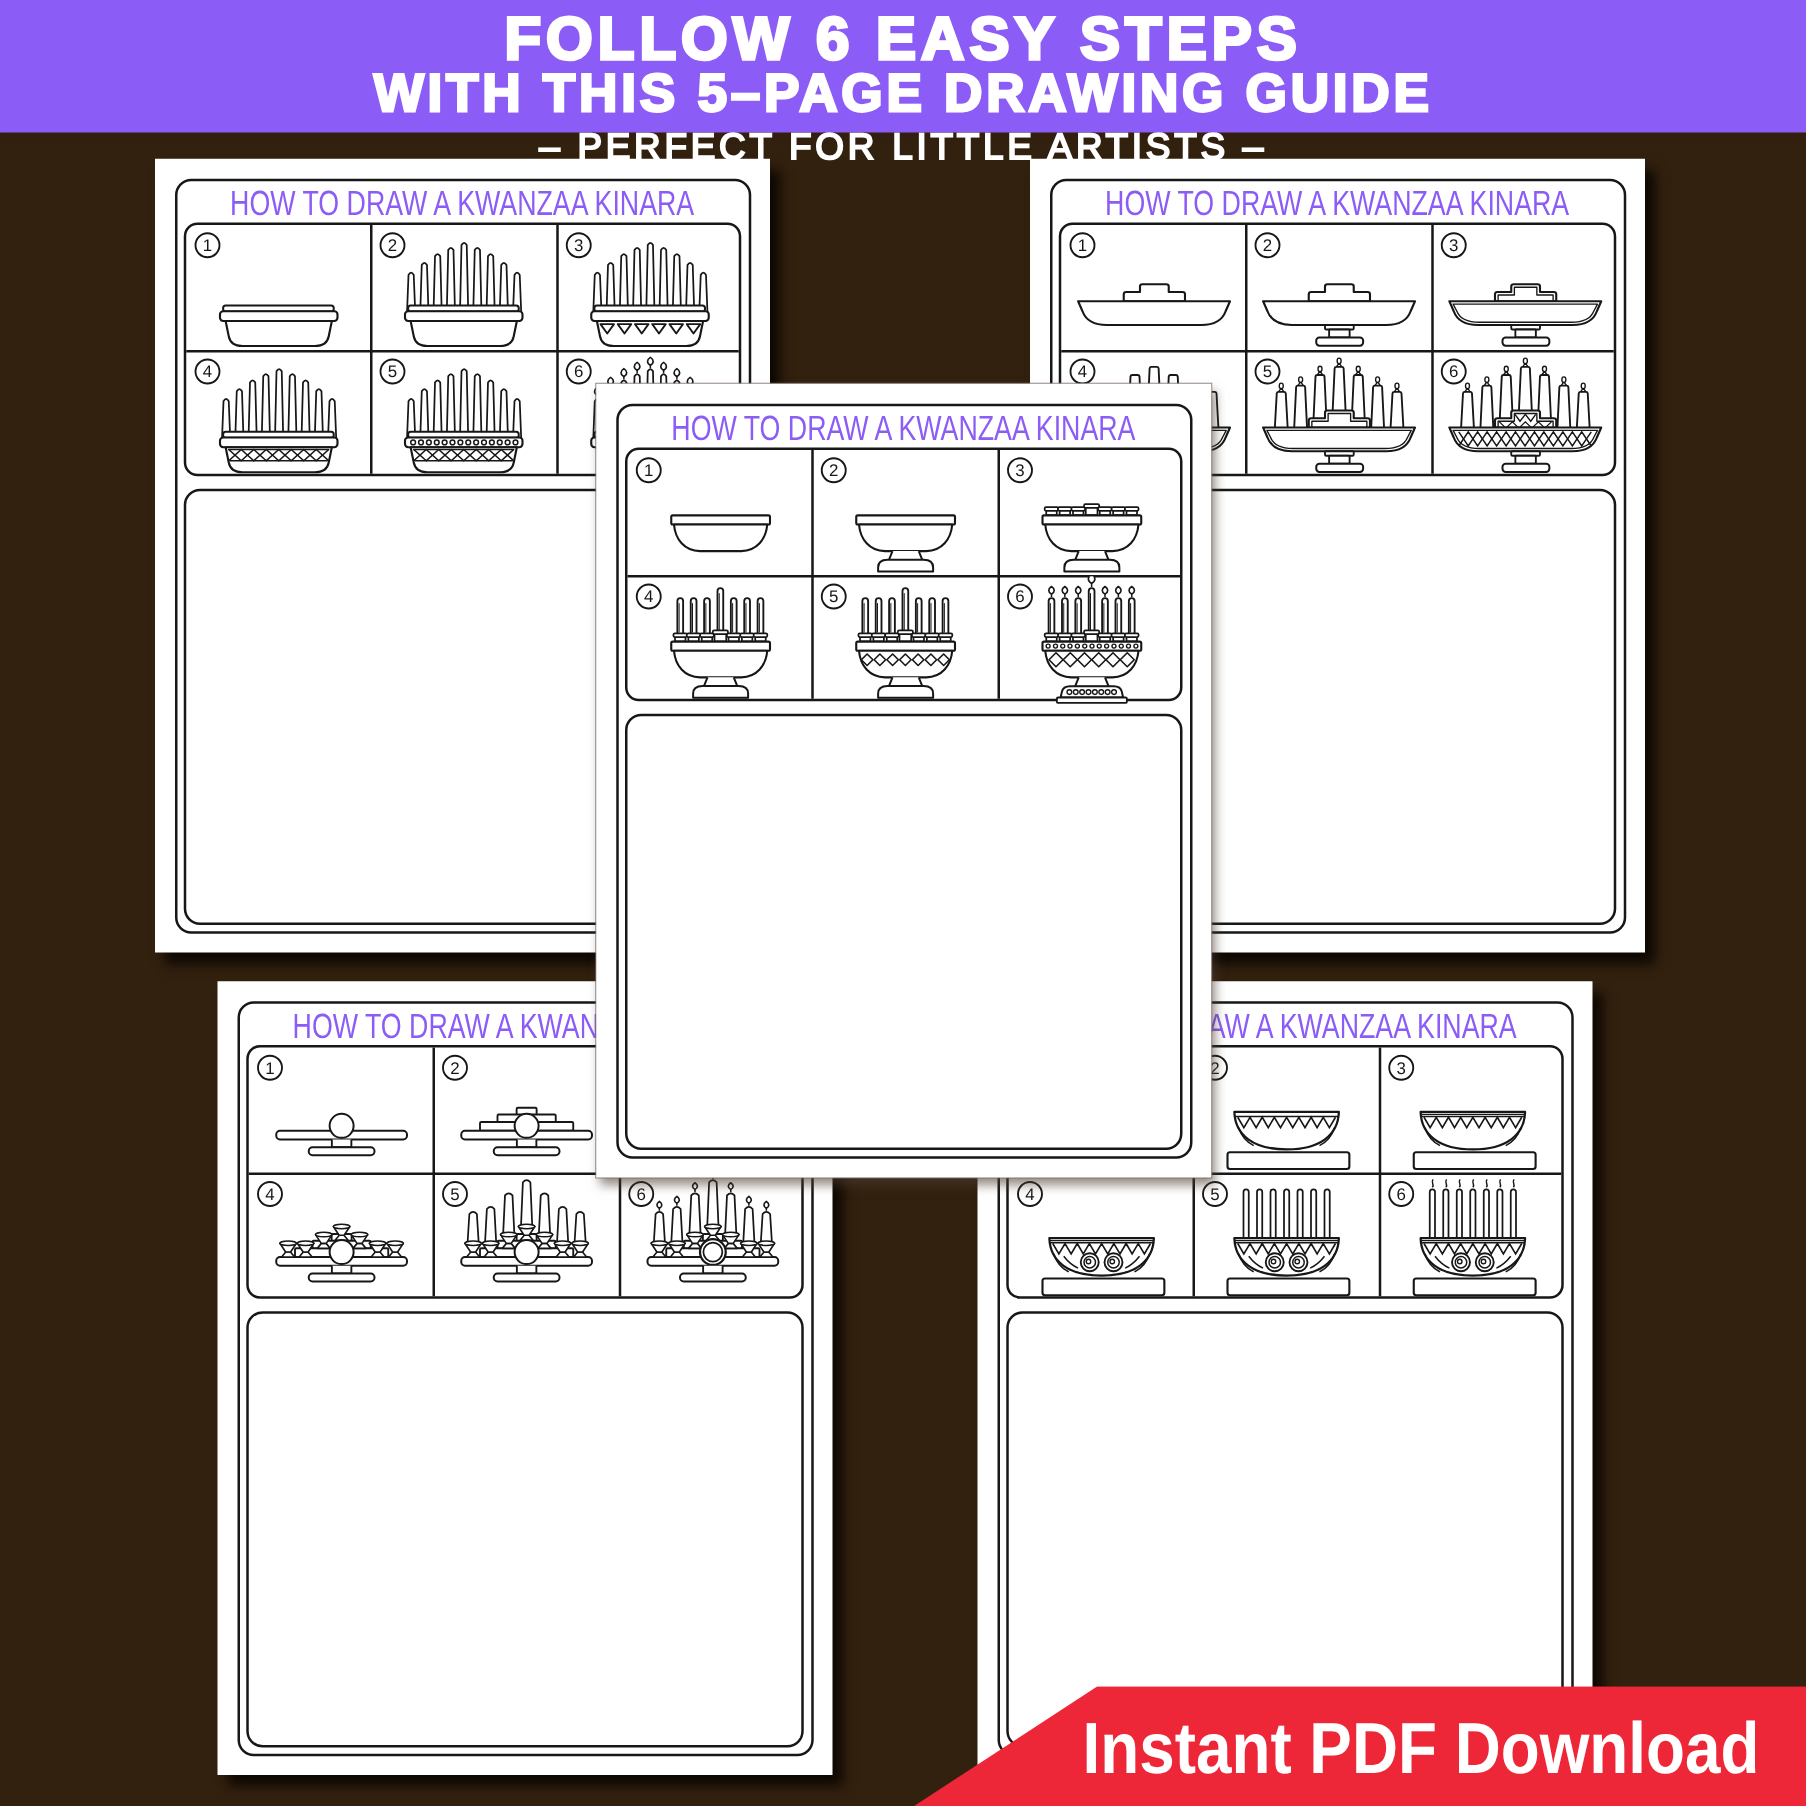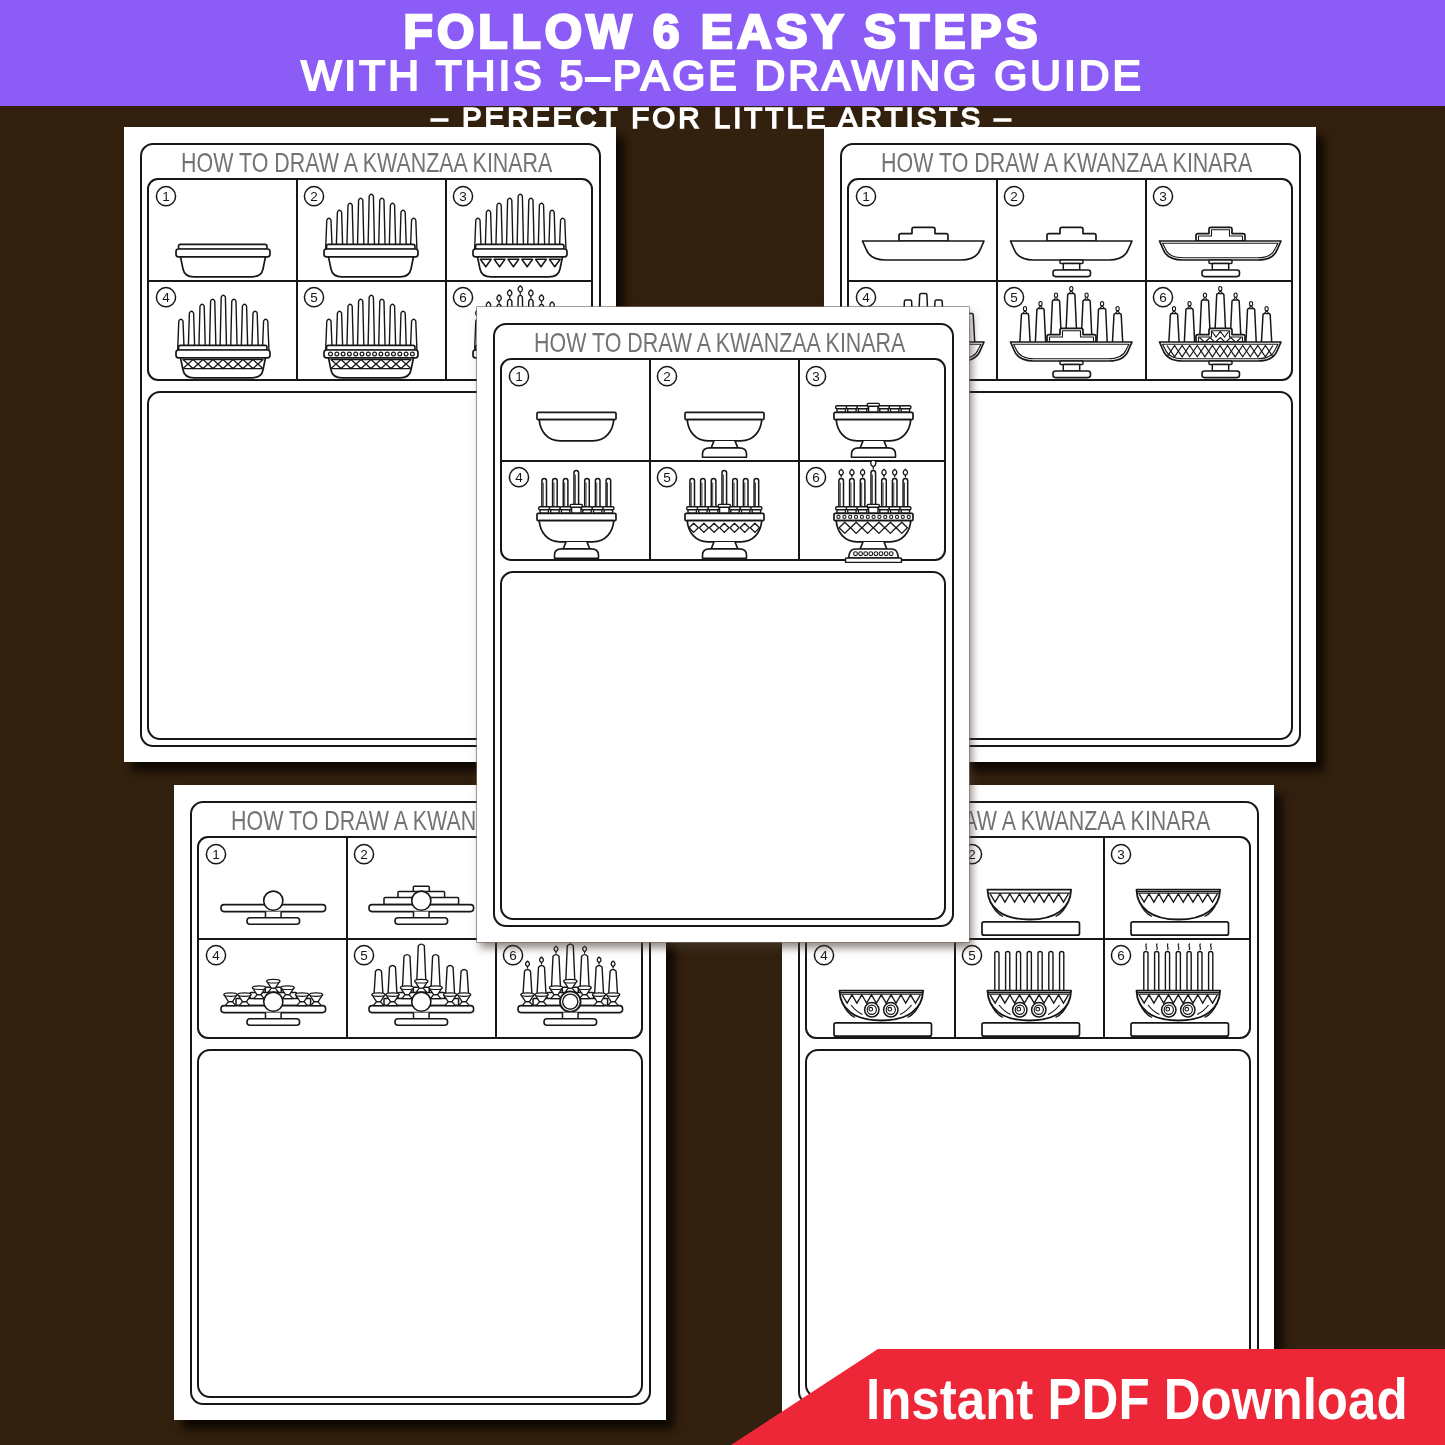--- a/index.html
+++ b/index.html
@@ -1,34 +1,34 @@
 <!DOCTYPE html>
 <html><head>
 <meta charset="utf-8">
 <style>
   html,body { margin:0; padding:0; }
   body { width:1445px; height:1445px; position:relative; overflow:hidden;
          background:#33210f; font-family:"Liberation Sans", sans-serif; }
   .page { position:absolute; width:492px; height:635px; background:#fff; }
   .pborder { position:absolute; left:15.5px; top:16px; width:461px; height:603.5px;
              border:2.6px solid #171717; border-radius:13px; box-sizing:border-box; }
-  .ptitle { position:absolute; left:0; top:20px; width:410px; text-align:center;
-            font-size:28px; color:#737373; letter-spacing:0px; white-space:nowrap; }
+  .ptitle { position:absolute; left:0; top:20px; width:492px; text-align:center;
+            font-size:28px; color:#8b5cf6; letter-spacing:0px; white-space:nowrap; }
   .ptitle span { display:inline-block; transform:scale(0.765,1.0); transform-origin:center top; }
   .grid { position:absolute; left:22.5px; top:51px; width:446px; height:202.6px;
           border:2.6px solid #171717; border-radius:11px; box-sizing:border-box; background:#fff; }
   .gv { position:absolute; top:0; width:2.2px; height:100%; background:#171717; }
   .gh { position:absolute; left:0; top:100.2px; height:2.2px; width:100%; background:#171717; }
   .practice { position:absolute; left:22.5px; top:264px; width:446px; height:348.5px;
               border:2.6px solid #171717; border-radius:13px; box-sizing:border-box; background:#fff; }
   .topbanner { position:absolute; left:0; top:0; width:1445px; height:106px; background:#8b5cf6;
                z-index:3; text-align:center; color:#fff; box-shadow:0 3px 6px rgba(60,25,15,0.35); }
   .tb1 { position:absolute; left:0; top:3.5px; width:100%; font-size:48px; font-weight:bold;
          letter-spacing:4px; -webkit-text-stroke:2.6px #fff; white-space:nowrap; }
-  .tb2 { position:absolute; left:0; top:52px; width:100%; font-size:42.5px; font-weight:normal;
+  .tb2 { position:absolute; left:0; top:52px; width:100%; font-size:42.5px; font-weight:bold;
          letter-spacing:3px; -webkit-text-stroke:2.2px #fff; white-space:nowrap; }
   .tb3 { position:absolute; left:0; top:101px; width:100%; font-size:29.5px; font-weight:normal;
          letter-spacing:3px; -webkit-text-stroke:1.6px #fff; white-space:nowrap; }
   .ribbon { position:absolute; left:0; top:1349px; width:1445px; height:96px; z-index:3;
             background:#ee2738; clip-path:polygon(878px 0, 1445px 0, 1445px 96px, 731px 96px); }
   .ribbon div { position:absolute; left:866px; top:15.5px; font-size:58px; font-weight:bold;
                color:#fff; white-space:nowrap; transform:scale(0.88,1); transform-origin:left top; }
 </style>
 </head>
 <body>

